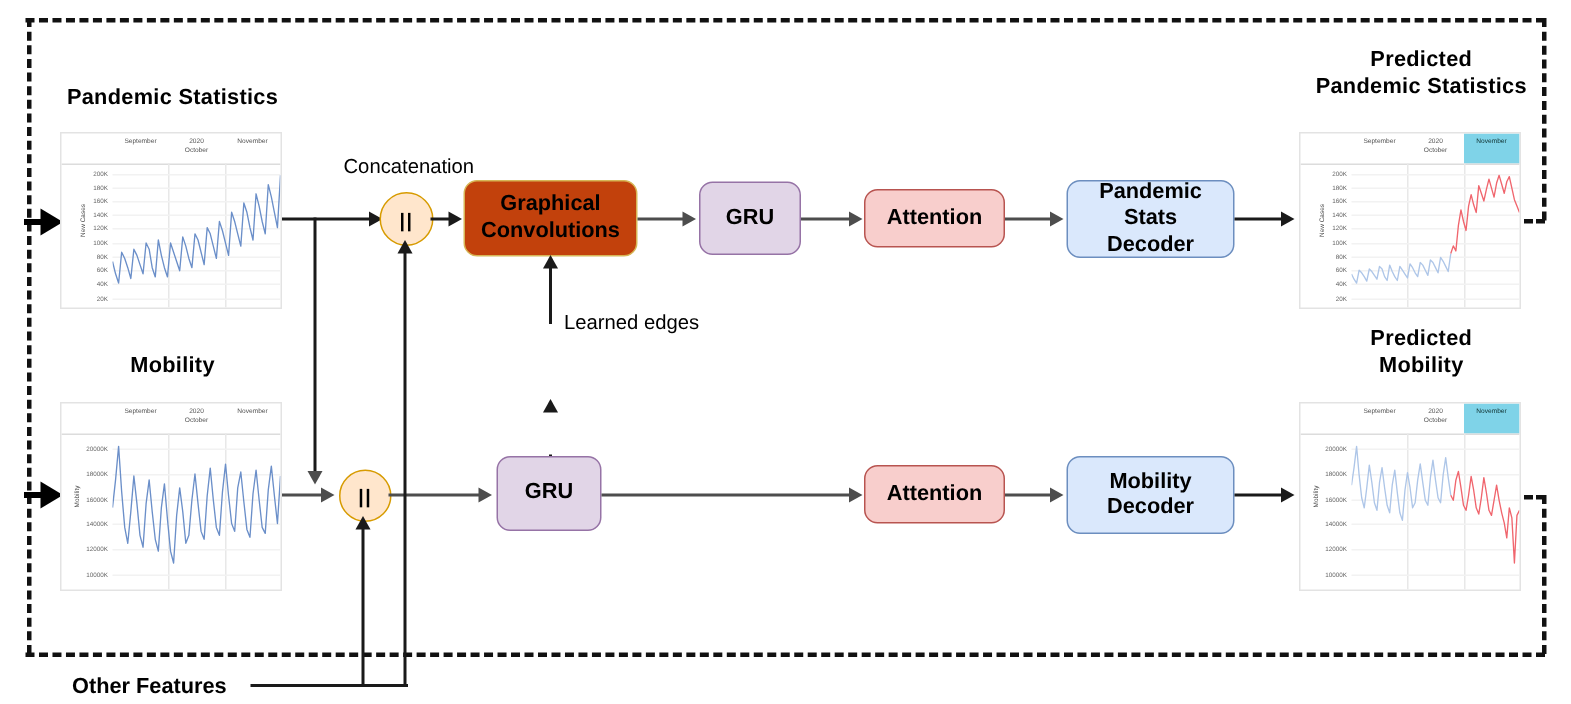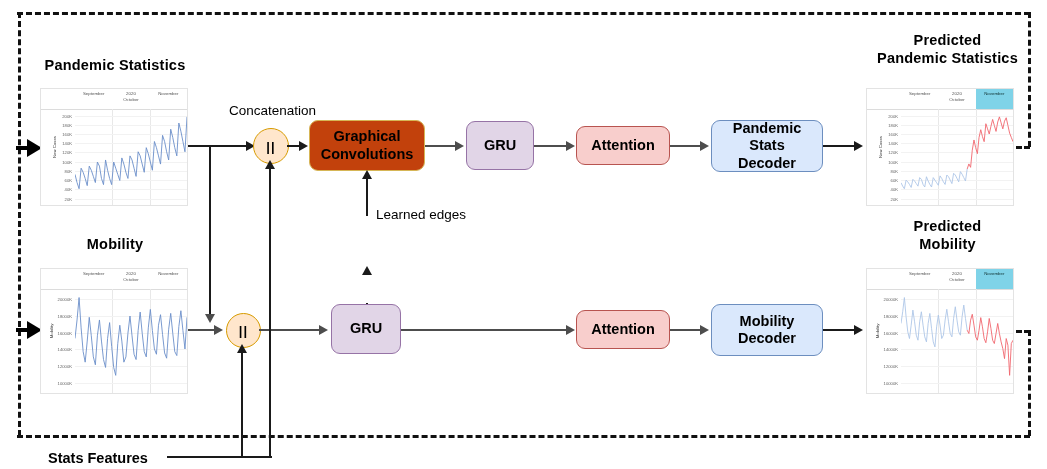--- a/index.html
+++ b/index.html
@@ -378,21 +378,21 @@
 
   <div class="edge edge-h" style="left:670px;top:329px;width:32px;"></div>
   <div class="arrow ar-r" style="left:700px;top:325px;"></div>
 
   <div class="node n-dec" style="left:711px;top:304px;width:112px;height:52px;">Mobility
 Decoder</div>
 
   <div class="edge edge-h edge-dark" style="left:823px;top:329px;width:33px;"></div>
   <div class="arrow ar-r dk" style="left:854px;top:325px;"></div>
 
-  <div class="flabel bold" style="left:48px;top:450px;">Stats Features</div>
+  <div class="flabel bold" style="left:48px;top:450px;">Other Features</div>
 
   <div class="edge edge-h edge-dark" style="left:167px;top:456px;width:105px;"></div>
 
   <div class="edge edge-v edge-dark" style="left:269px;top:168px;height:290px;"></div>
   <div class="arrow ar-u dk" style="left:265px;top:160px;"></div>
 
   <div class="edge edge-v edge-dark" style="left:241px;top:352px;height:104px;"></div>
   <div class="arrow ar-u dk" style="left:237px;top:344px;"></div>
 
 </div>

